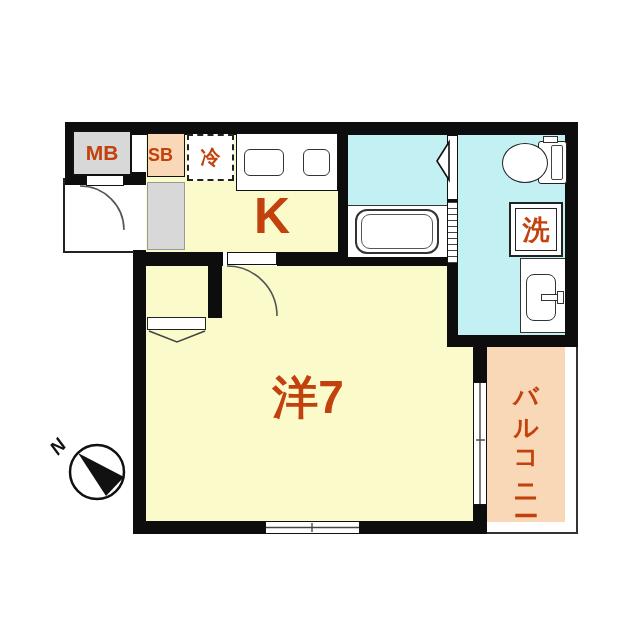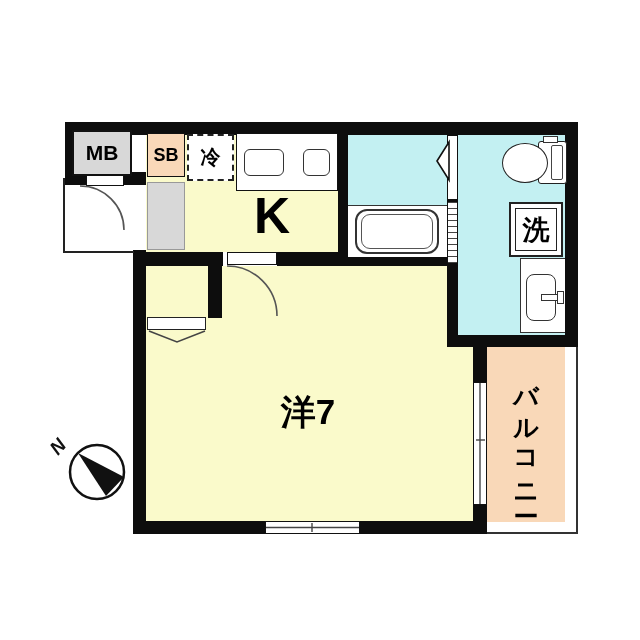--- a/index.html
+++ b/index.html
@@ -1,17 +1,17 @@
 <!DOCTYPE html>
 <html><head>
 <meta charset="utf-8">
 <style>
   html,body{margin:0;padding:0;background:#fff;}
   .stage{position:relative;width:640px;height:640px;background:#ffffff;overflow:hidden;
-         font-family:"Liberation Sans","DejaVu Sans",sans-serif;color:#000000;}
+         font-family:"Liberation Sans","DejaVu Sans",sans-serif;color:#c2410c;}
   .abs{position:absolute;box-sizing:border-box;}
   
   .railing{left:476px;top:340px;width:102px;height:194px;background:#fff;border:2px solid #333;}
   .floor-kitchen{left:146px;top:133px;width:194px;height:121px;background:#FAFACB;}
   .floor-main{left:146px;top:254px;width:327px;height:268px;background:#FAFACB;}
   .floor-bath{left:348px;top:133px;width:100px;height:125px;background:#C3F0F2;}
   .floor-wash{left:458px;top:133px;width:108px;height:203px;background:#C3F0F2;}
   .floor-balcony{left:487px;top:347px;width:78px;height:175px;background:#F9D8B8;}
   .genkan{left:147px;top:182px;width:38px;height:68px;background:#D8D8D8;border:1px solid #999;}
   
@@ -38,21 +38,21 @@
   .main-leaf{left:227px;top:252px;width:50px;height:13px;}
   .wash-door{left:447px;top:136px;width:11px;height:64px;background:#fff;border:1px solid #111;border-top:none;}
   .wash-hatch{left:447px;top:202px;width:11px;height:61px;background:#fff repeating-linear-gradient(180deg,#444 0 1.4px,transparent 1.4px 6px);border-left:1px solid #111;border-right:1px solid #111;}
   .win{background:#fff;border:1.5px solid #111;}
   .win-south{left:265px;top:521px;width:95px;height:13px;}
   .win-east{left:473px;top:382px;width:14px;height:123px;}
   
   .mb{left:72px;top:130px;width:60px;height:46px;background:#D8D8D8;border:2.5px solid #111;
       display:flex;align-items:center;justify-content:center;font-weight:bold;font-size:21px;}
   .sb{left:147px;top:133px;width:38px;height:44px;background:#F9D8B8;border:1.5px solid #111;
-      display:flex;align-items:center;justify-content:center;font-weight:bold;font-size:18px;}
+      display:flex;align-items:center;justify-content:flex-start;font-weight:bold;font-size:18px;}
   .rei{left:187px;top:134px;width:47px;height:47px;background:#fff;border:2px dashed #222;
       display:flex;align-items:center;justify-content:center;font-weight:bold;font-size:20px;}
   .counter{left:236px;top:133px;width:102px;height:58px;background:#fff;border:1.5px solid #111;}
   .sink{left:244px;top:149px;width:40px;height:27px;background:#fff;border:1.5px solid #333;border-radius:6px;}
   .burner{left:303px;top:149px;width:27px;height:27px;background:#fff;border:1.5px solid #333;border-radius:6px;}
   .tub-deck{left:348px;top:205px;width:99px;height:52px;background:#fff;border-top:1.5px solid #333;}
   .tub-outer{left:355px;top:209px;width:84px;height:45px;background:#fff;border:2px solid #333;border-radius:12px;}
   .tub-inner{left:361px;top:214px;width:72px;height:35px;background:#fff;border:1.5px solid #555;border-radius:9px;}
   .toilet-bowl{left:502px;top:143px;width:46px;height:40px;background:#fff;border:1.5px solid #222;border-radius:50%;}
   .toilet-tank{left:538px;top:141px;width:29px;height:43px;background:#fff;border:1.5px solid #222;border-radius:3px;}
@@ -64,21 +64,21 @@
   .basin-counter{left:520px;top:258px;width:45px;height:75px;background:#fff;border:1px solid #333;border-right:none;}
   .basin{left:526px;top:274px;width:30px;height:47px;background:#fff;border:1.5px solid #333;border-radius:8px;}
   .faucet{left:541px;top:294px;width:20px;height:7px;background:#fff;border:1px solid #333;}
   .faucet-knob{left:557px;top:291px;width:7px;height:13px;background:#fff;border:1px solid #333;}
   .cl-box{left:143px;top:262px;width:66px;height:56px;background:#F9D8B8;border:2.5px solid #111;
       display:flex;align-items:center;justify-content:center;font-weight:bold;font-size:34px;}
   .cl-door{left:147px;top:317px;width:59px;height:13px;background:#fff;border:1.5px solid #222;}
   
   .lbl{display:flex;align-items:center;justify-content:center;font-weight:bold;}
   .lbl-k{left:232px;top:190px;width:80px;height:52px;font-size:50px;}
-  .lbl-main{left:216px;top:384px;width:184px;height:56px;font-size:35px;}
+  .lbl-main{left:216px;top:370px;width:184px;height:56px;font-size:46px;}
   .lbl-balcony{left:509px;top:352px;width:36px;height:170px;font-size:25px;font-weight:bold;
       writing-mode:vertical-rl;display:flex;align-items:center;justify-content:center;letter-spacing:5px;}
   svg.ovl{position:absolute;left:0;top:0;pointer-events:none;}
 </style>
 </head>
 <body>
 
 <div class="stage">
 
   <div class="abs railing"></div>

